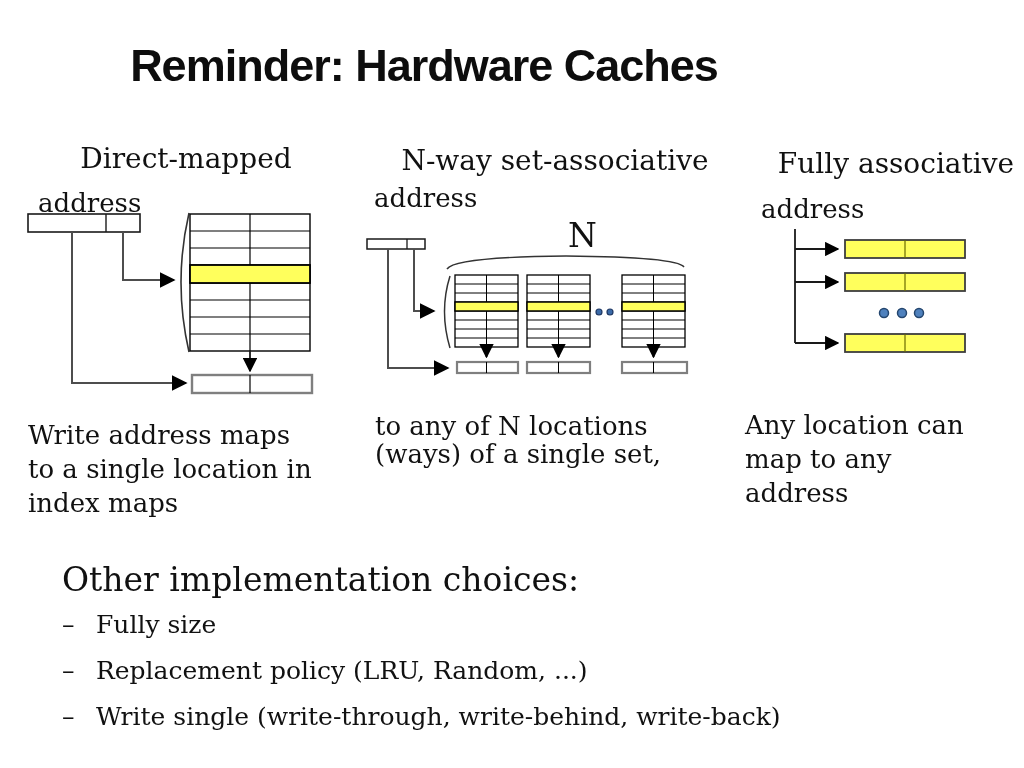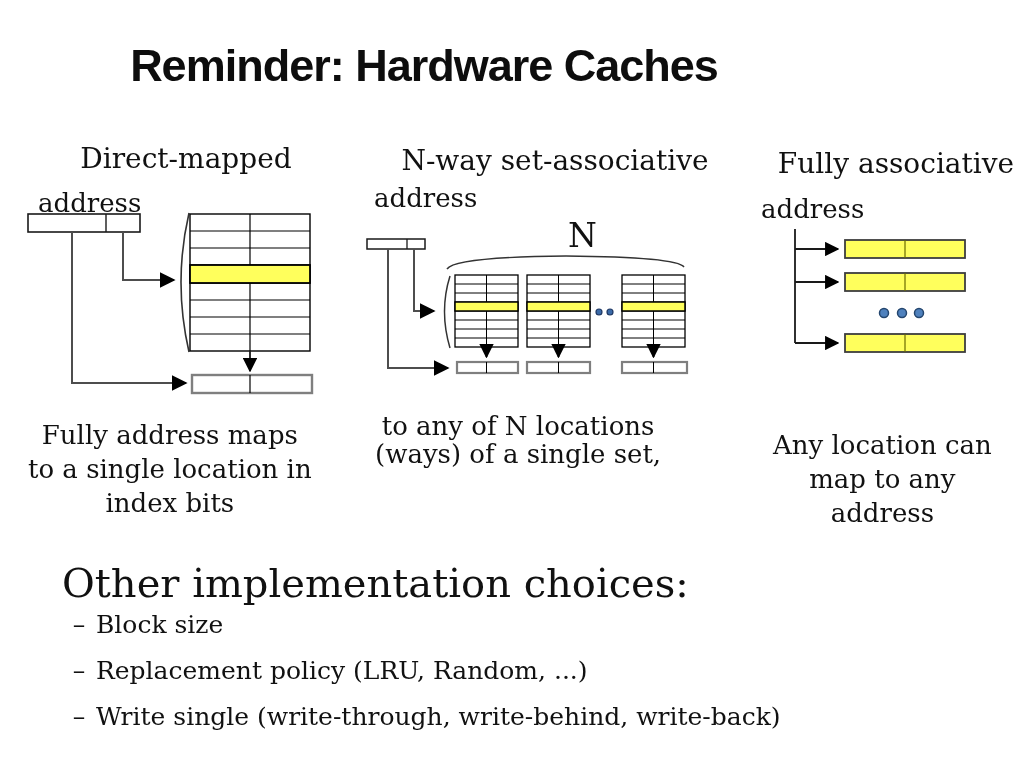--- a/index.html
+++ b/index.html
@@ -1,33 +1,33 @@
 <!DOCTYPE html>
 <html><head>
 <meta charset="utf-8">
 <style>
   html,body{margin:0;padding:0;}
   body{
     width:1024px;height:768px;background:#ffffff;position:relative;overflow:hidden;
     font-family:"DejaVu Serif", serif;color:#111;
   }
-  .abs{position:absolute;text-align:center;}
+  .abs{position:absolute;}
   .slide-title{
     top:40px;left:0;width:848px;text-align:center;
     font-family:"Liberation Sans", sans-serif;font-weight:700;
     font-size:45px;letter-spacing:-1px;color:#0d0d0d;
   }
   .diag-title{font-size:28px;text-align:center;white-space:nowrap;}
   .addr-label{font-size:26px;white-space:nowrap;}
   .n-label{font-size:33px;}
   .caption{font-size:26px;}
   .caption div{white-space:nowrap;}
   .cap-loose div{line-height:34px;}
   .cap-tight div{line-height:28px;}
-  .other-heading{font-size:40px;white-space:nowrap;}
+  .other-heading{font-size:33px;white-space:nowrap;}
   .bullet-row{display:flex;align-items:flex-start;font-size:25px;white-space:nowrap;}
   .bullet-row .marker{width:34px;flex:0 0 34px;}
   svg{position:absolute;top:0;left:0;}
 </style>
 </head>
 <body>
 
 <svg width="1024" height="768" viewBox="0 0 1024 768">
   <defs>
     <marker id="arr" viewBox="0 0 10 10" refX="9" refY="5" markerWidth="8" markerHeight="8" orient="auto">
@@ -149,42 +149,42 @@
 <div class="abs diag-title" style="left:395px;top:144px;width:320px;">N-way set-associative</div>
 <div class="abs diag-title" style="left:766px;top:147px;width:260px;">Fully associative</div>
 
 <div class="abs addr-label" style="left:38px;top:188px;">address</div>
 <div class="abs addr-label" style="left:374px;top:183px;">address</div>
 <div class="abs addr-label" style="left:761px;top:194px;">address</div>
 
 <div class="abs n-label" style="left:568px;top:216px;">N</div>
 
 <div class="abs caption cap-loose" style="left:28px;top:418px;">
-  <div>Fully address maps</div>
+  <div>Write address maps</div>
   <div>to a single location in</div>
-  <div>index bits</div>
+  <div>index maps</div>
 </div>
 
 <div class="abs caption cap-tight" style="left:375px;top:412px;">
   <div>to any of N locations</div>
   <div>(ways) of a single set,</div>
 </div>
 
-<div class="abs caption cap-loose" style="left:745px;top:428px;margin-left:28px;">
+<div class="abs caption cap-loose" style="left:745px;top:408px;">
   <div>Any location can</div>
   <div>map to any</div>
   <div>address</div>
 </div>
 
 <div class="abs other-heading" style="left:62px;top:560px;">Other implementation choices:</div>
 
 <div class="abs" style="left:62px;top:610px;">
   <div class="bullet-row" style="margin-bottom:17px;">
     <span class="marker">–</span>
-    <span>Block size</span>
+    <span>Fully size</span>
   </div>
   <div class="bullet-row" style="margin-bottom:17px;">
     <span class="marker">–</span>
     <span>Replacement policy (LRU, Random, ...)</span>
   </div>
   <div class="bullet-row">
     <span class="marker">–</span>
     <span>Write single (write-through, write-behind, write-back)</span>
   </div>
 </div>

